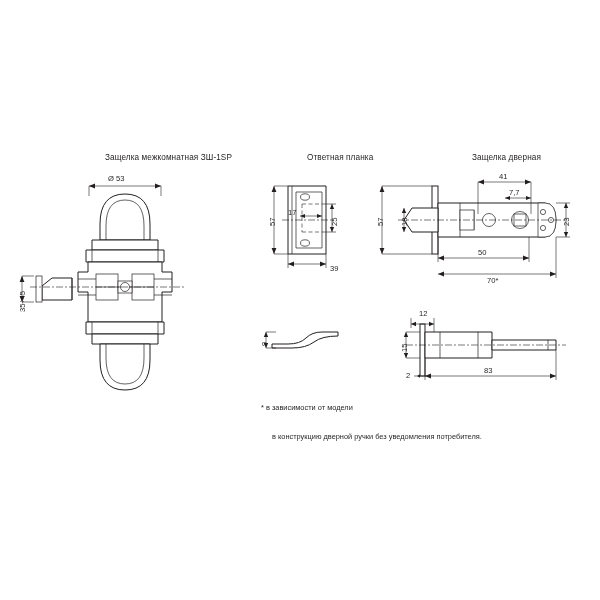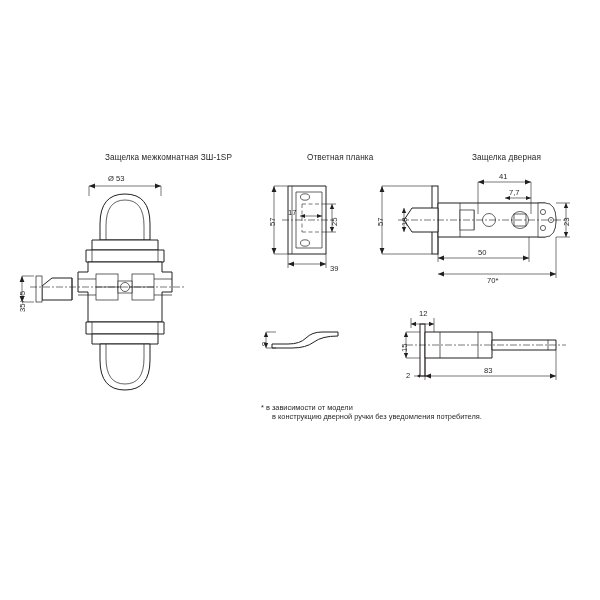--- a/index.html
+++ b/index.html
@@ -281,15 +281,15 @@
   <div class="dim" style="left:509px; top:188px;">7,7</div>
   <div class="dim" style="left:478px; top:248px;">50</div>
   <div class="dim" style="left:487px; top:276px;">70*</div>
 
   <div class="dim" style="left:419px; top:309px;">12</div>
   <div class="dim vert" style="left:400px; top:352px;">15</div>
   <div class="dim" style="left:406px; top:371px;">2</div>
   <div class="dim" style="left:484px; top:366px;">83</div>
 
   <div class="note" style="left:261px; top:403px;">* в зависимости от модели</div>
-  <div class="note" style="left:272px; top:412px;">в конструкцию дверной ручки без уведомления потребителя.</div>
+  <div class="note" style="left:272px; top:432px;">в конструкцию дверной ручки без уведомления потребителя.</div>
 
 </div>
 
 </body></html>

